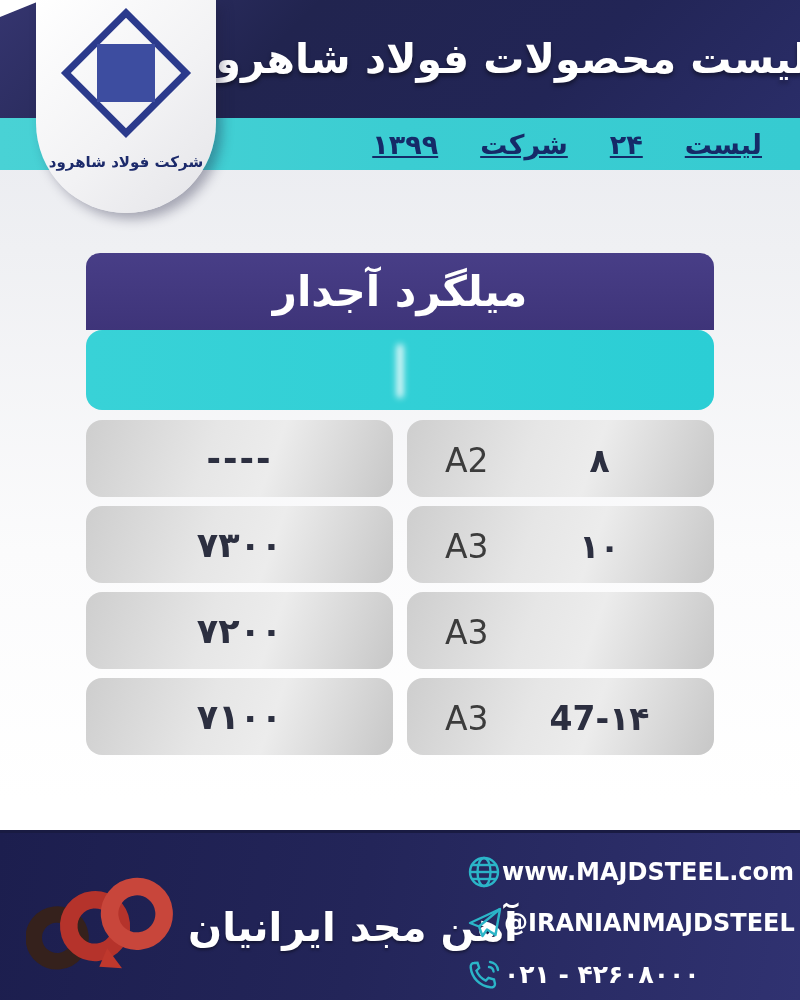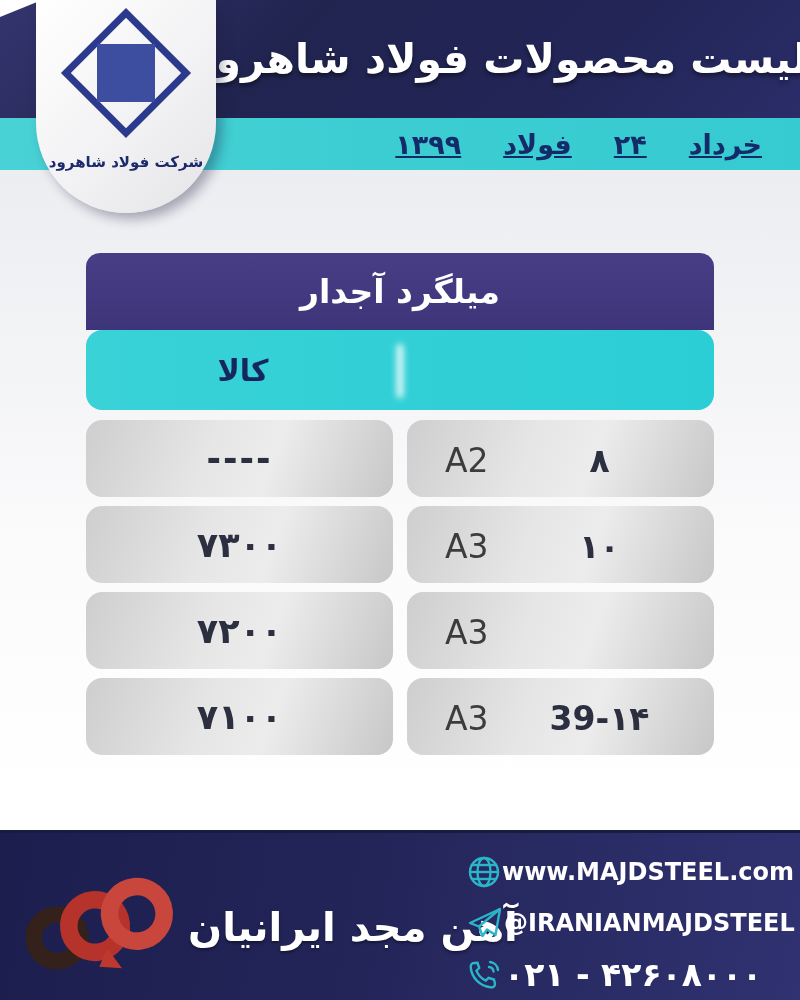--- a/index.html
+++ b/index.html
@@ -31,21 +31,21 @@
              border:7px solid #2b3a8c; background:transparent; transform:rotate(45deg); }
   .inner-square { position:absolute; left:61px; top:44px; width:58px; height:58px; background:#3d4da0; }
   .badge-label { position:absolute; left:0; right:0; bottom:42px; text-align:center;
                  color:#1c2a6b; font-size:15px; font-weight:bold; direction:rtl; }
 
   
   .table-wrap { position:absolute; left:86px; top:253px; width:628px; }
   .tbl-title { height:77px; border-radius:14px 14px 0 0;
                background:linear-gradient(180deg,#483e87 0%,#3e3479 100%);
                display:flex; align-items:center; justify-content:center;
-               color:#fff; font-size:33px; font-weight:bold; direction:rtl; }
+               color:#fff; font-size:42px; font-weight:bold; direction:rtl; }
   .tbl-cols { position:relative; height:80px; border-radius:16px;
               background:linear-gradient(90deg,#38d2d7 0%,#2bced5 100%);
               display:flex; }
   .tbl-col { width:50%; display:flex; align-items:center; justify-content:center;
              color:#16265f; font-size:30px; font-weight:bold; direction:rtl; }
   .col-divider { position:absolute; left:50%; top:14px; width:7px; height:54px; transform:translateX(-50%);
                  background:#ffffff; border-radius:4px; filter:blur(3px); opacity:.85; }
   .rows { margin-top:10px; display:flex; flex-direction:column; gap:9px; }
   .row { display:flex; gap:14px; }
   .cell { width:307px; height:77px; border-radius:16px;
@@ -62,52 +62,51 @@
             background:linear-gradient(100deg,#1c1e4e 0%,#232559 45%,#303271 100%);
             border-top:3px solid #191b42; }
   .brand { position:absolute; left:26px; top:38px; display:flex; align-items:center; gap:14px; }
   .brand-name { color:#ffffff; font-size:40px; font-weight:bold; direction:rtl; white-space:nowrap;
                 text-shadow:0 2px 3px rgba(0,0,0,.4); }
   .contacts { position:absolute; left:466px; right:8px; top:18px; display:flex;
               flex-direction:column; gap:9px; }
   .contact-row { display:flex; align-items:center; height:42px; }
   .contact-row svg { flex:none; }
   .contact-text { color:#ffffff; font-size:24px; font-weight:bold; white-space:nowrap; }
-  .contact-text.phone { direction:ltr; letter-spacing:7px; font-size:33px; }
+  .contact-text.phone { direction:ltr; letter-spacing:7px; font-size:25px; }
 </style>
 </head>
 <body>
 
 <div class="page">
 
   <div class="header">
     <div class="corner-notch"></div>
     <div class="title-wrap">
       <div class="main-title">لیست محصولات فولاد شاهرود</div>
     </div>
   </div>
 
   <div class="datebar">
-    <span>خرداد</span>
+    <span>لیست</span>
     <span>۲۴</span>
-    <span>فولاد</span>
+    <span>شرکت</span>
     <span>۱۳۹۹</span>
   </div>
 
   <div class="badge">
     <div class="diamond"></div>
     <div class="inner-square"></div>
     <div class="badge-label">شرکت فولاد شاهرود</div>
   </div>
 
   <div class="table-wrap">
     <div class="tbl-title">میلگرد آجدار</div>
     <div class="tbl-cols">
       <div class="col-divider"></div>
-      <div class="tbl-col">کالا</div>
     </div>
 
     <div class="rows">
       <div class="row">
         <div class="cell price">
           <span class="price-val">----</span>
         </div>
         <div class="cell product">
           <span class="grade">A2</span>
           <span class="size">۸</span>
@@ -129,21 +128,21 @@
         <div class="cell product">
           <span class="grade">A3</span>
         </div>
       </div>
       <div class="row">
         <div class="cell price">
           <span class="price-val">۷۱۰۰</span>
         </div>
         <div class="cell product">
           <span class="grade">A3</span>
-          <span class="size">39-۱۴</span>
+          <span class="size">47-۱۴</span>
         </div>
       </div>
     </div>
   </div>
 
   <div class="footer">
     <div class="brand">
       <svg width="148" height="112" viewBox="0 0 150 115">
         <g transform="rotate(-6 75 57)">
           <circle cx="30" cy="64" r="24" fill="none" stroke="#35211c" stroke-width="17"></circle>

